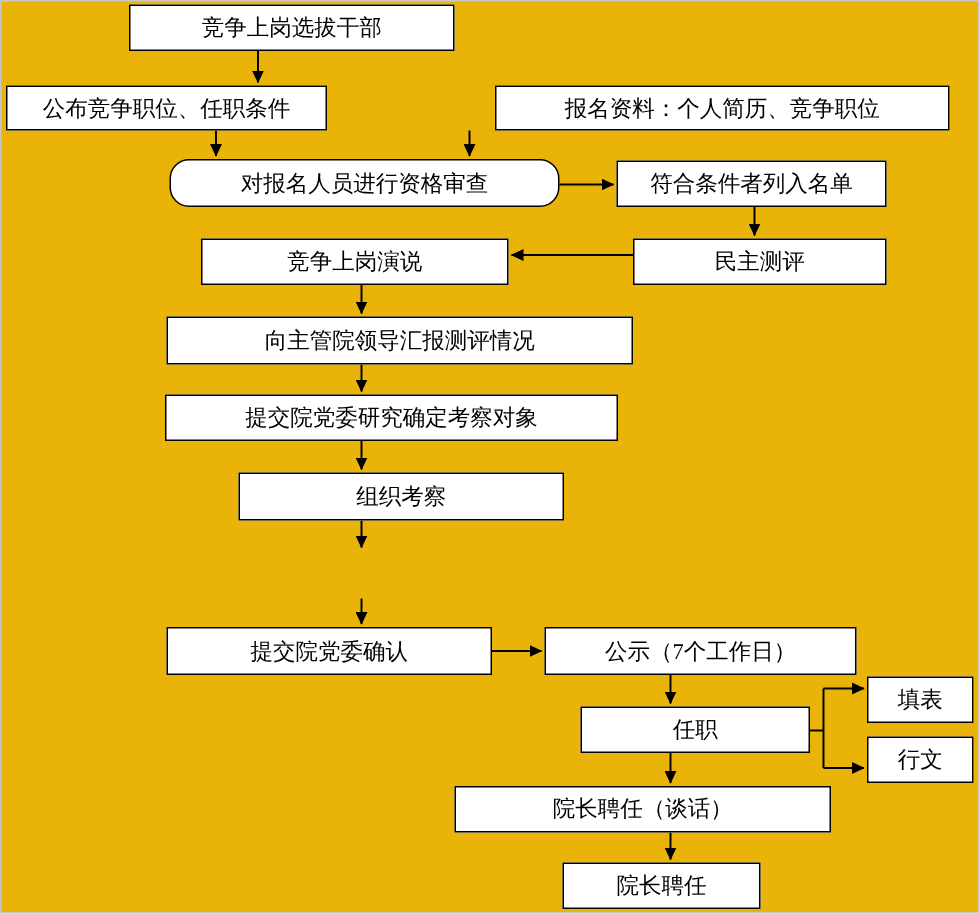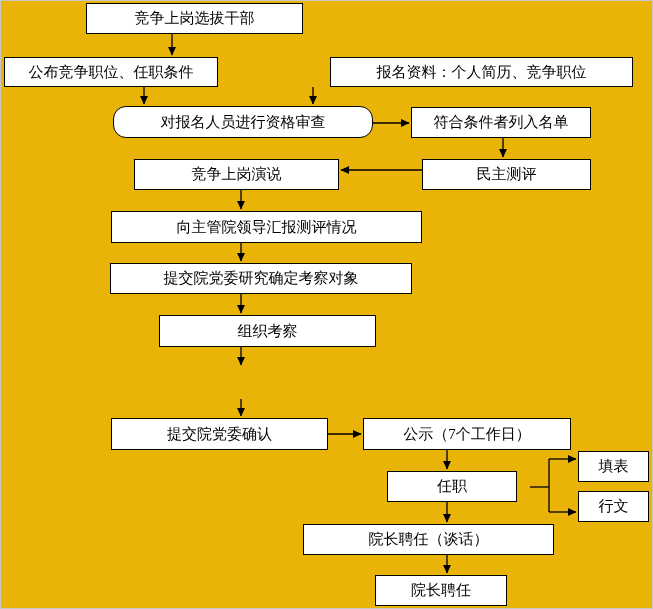--- a/index.html
+++ b/index.html
@@ -29,21 +29,21 @@
   .n-review           { left:112px; top:105px; width:260px; height:32px;border-radius:13px; }
   .n-shortlist        { left:410px; top:106px; width:180px; height:31px; }
   .n-speech           { left:133px; top:158px; width:205px; height:31px; }
   .n-democratic       { left:421px; top:158px; width:169px; height:31px; }
   .n-report-eval      { left:110px; top:210px; width:311px; height:32px; }
   .n-committee-study  { left:109px; top:262px; width:302px; height:31px; }
   .n-inspection       { left:158px; top:314px; width:217px; height:32px; }
   .n-report-inspect   { left:145px; top:366px; width:265px; height:32px; }
   .n-committee-confirm{ left:110px; top:417px; width:217px; height:32px; }
   .n-public-notice    { left:362px; top:417px; width:208px; height:32px; }
-  .n-take-office      { left:386px; top:470px; width:130px; height:31px; }
+  .n-take-office      { left:386px; top:470px; width:153px; height:31px; }
   .n-fill-form        { left:577px; top:450px; width:71px;  height:31px; }
   .n-issue-document   { left:577px; top:490px; width:71px;  height:31px; }
   .n-dean-appointment { left:302px; top:523px; width:251px; height:31px; }
   .n-archive          { left:374px; top:574px; width:132px; height:31px; }
 </style>
 </head>
 <body>
 
 <div id="canvas">
 

